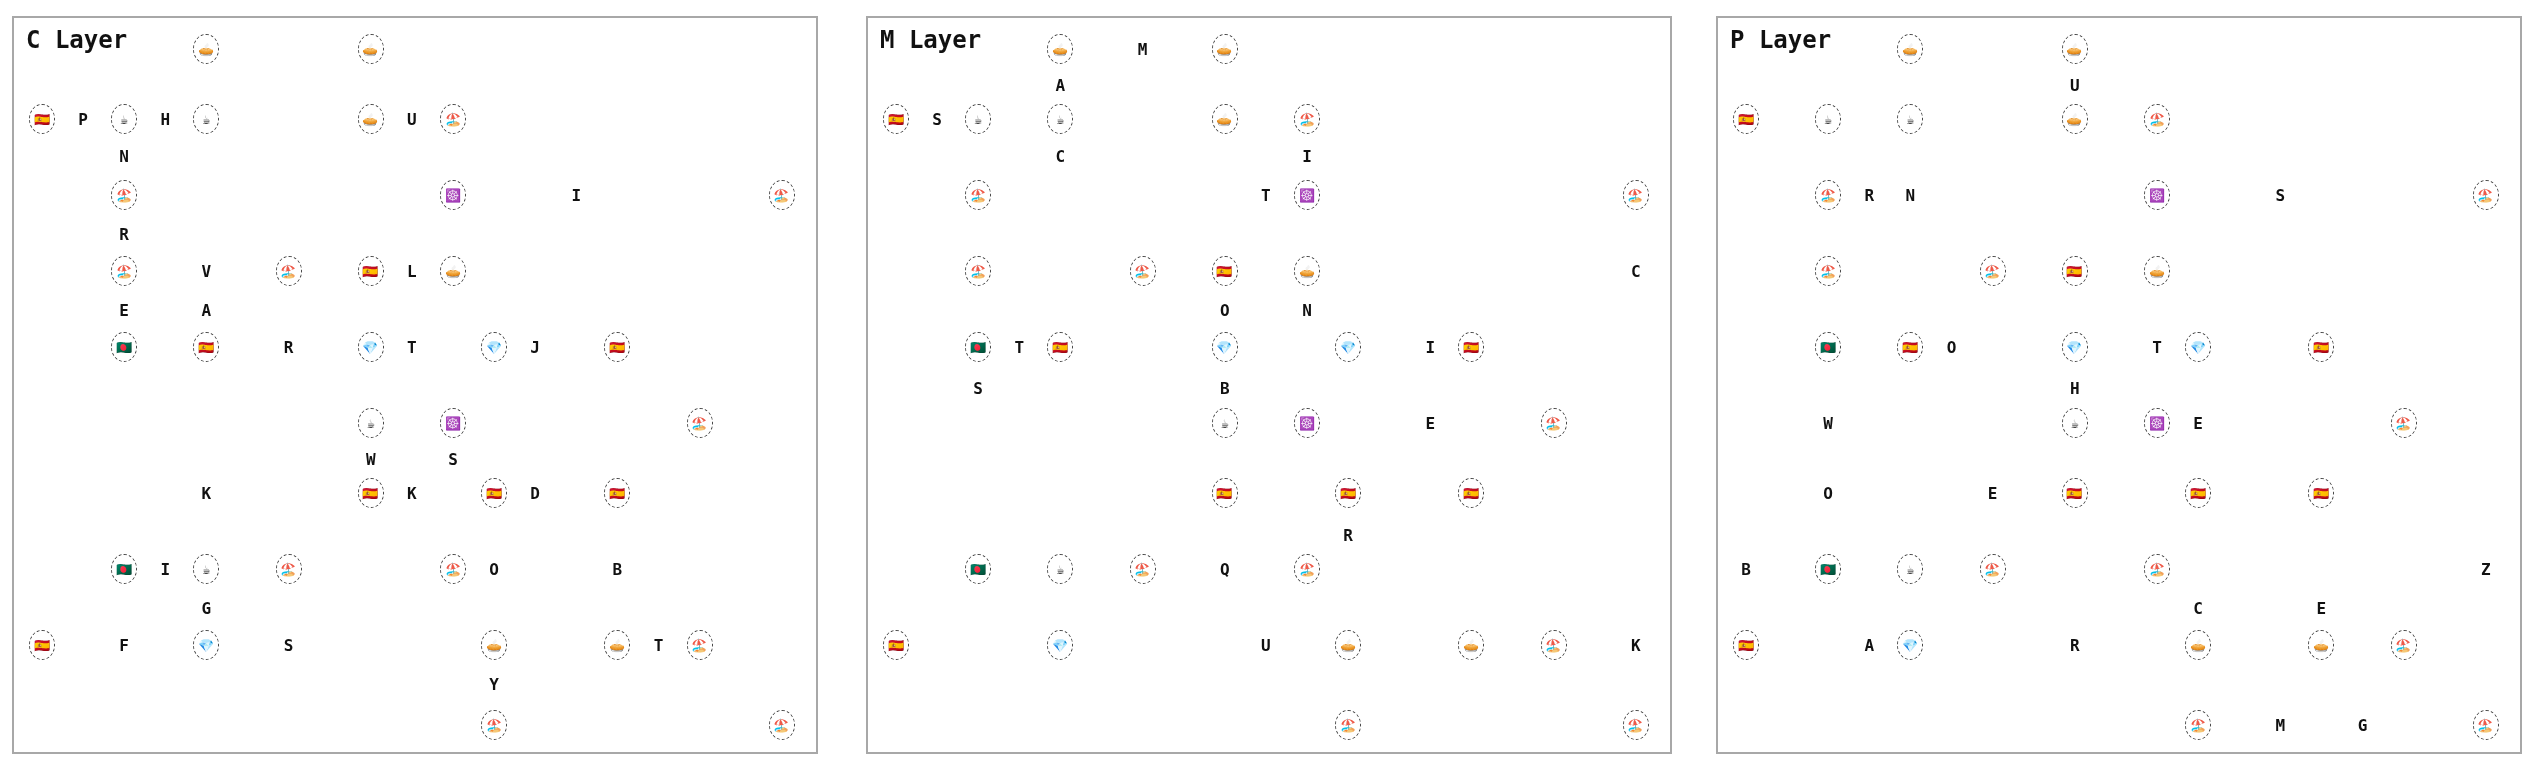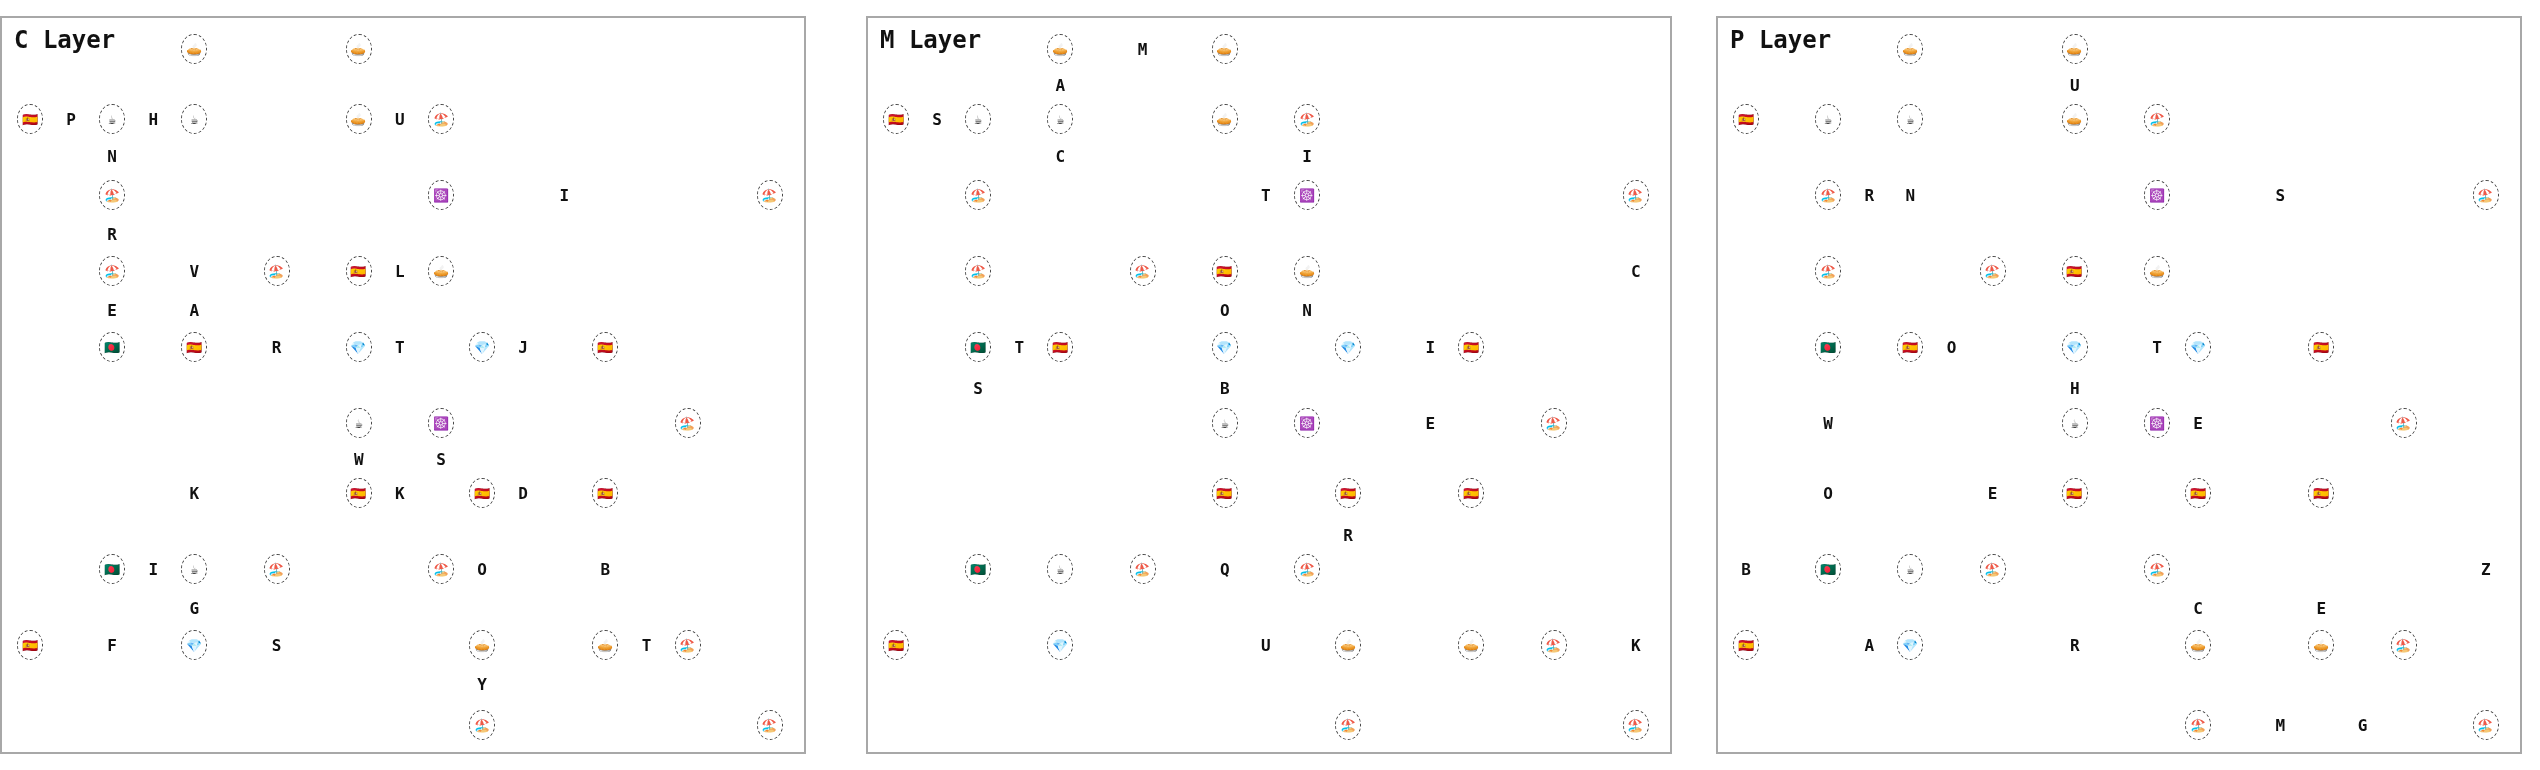--- a/index.html
+++ b/index.html
@@ -13,21 +13,21 @@
   .node { width: 26px; height: 30px; border: 1px dashed #444; border-radius: 50%;
           display: flex; align-items: center; justify-content: center; background: #fff;
           font-size: 13px; line-height: 1; box-sizing: border-box; }
   .letter { font-size: 16px; font-weight: bold; color: #111;
             font-family: "DejaVu Sans Mono", monospace; }
 </style>
 </head>
 <body>
 
 <div id="panels">
-  <div class="panel" style="left:0;">
+  <div class="panel" style="left:12px;">
     <div class="panel-title">C Layer</div>
     <div class="items">
         <div class="cell node" style="left: 192.4px; top: 31px;">
           <span>🥧</span>
         </div>
         <div class="cell node" style="left: 356.8px; top: 31px;">
           <span>🥧</span>
         </div>
         <div class="cell node" style="left: 28px; top: 101px;">
           <span>🇪🇸</span>

